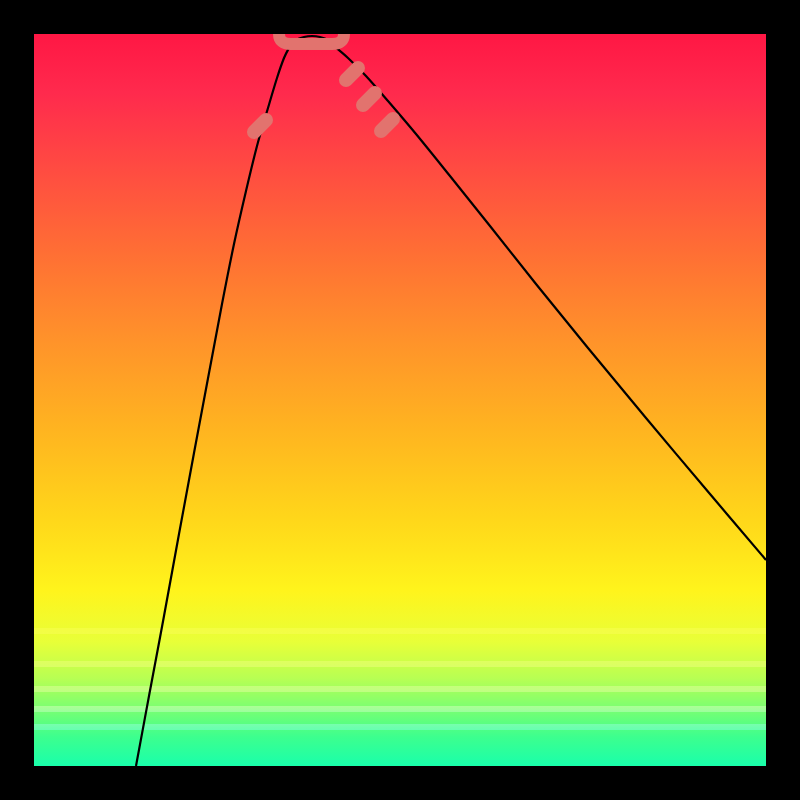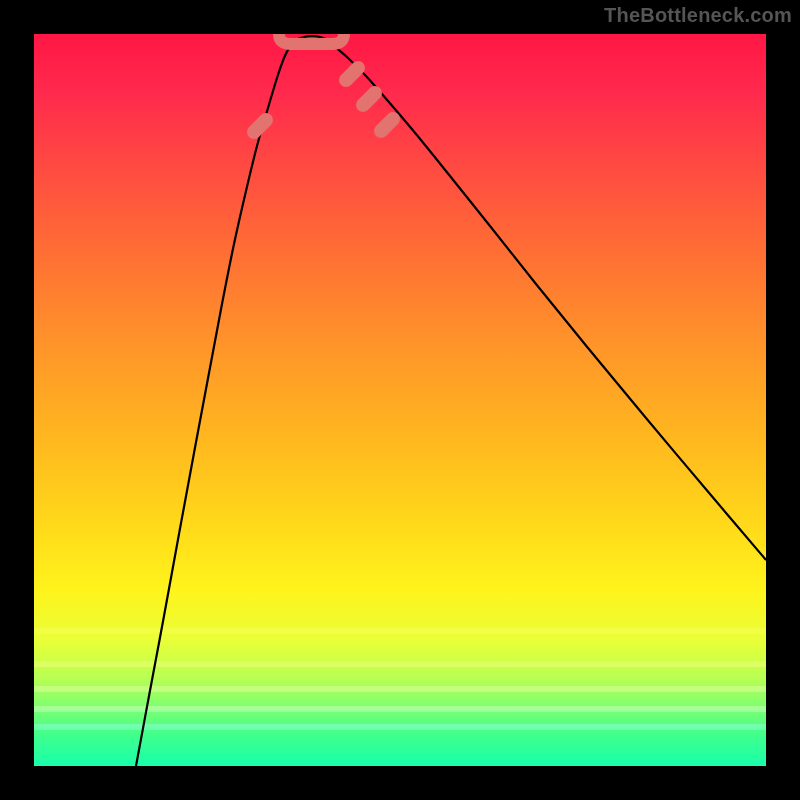--- a/index.html
+++ b/index.html
@@ -87,21 +87,20 @@
     stroke: #e2736e;
     stroke-width: 14;
     stroke-linecap: round;
   }
 </style>
 </head>
 <body>
 
 <div class="frame">
 
-  <div class="watermark">TheBottleneck.com</div>
 
   <div class="plot">
     <div class="gradient"></div>
 
     <div class="band" style="top:594px;background:#fff;"></div>
     <div class="band" style="top:627px;background:#fff;"></div>
     <div class="band" style="top:652px;background:#fff;"></div>
     <div class="band" style="top:672px;background:#fff;"></div>
     <div class="band" style="top:690px;background:#fff;"></div>
 

